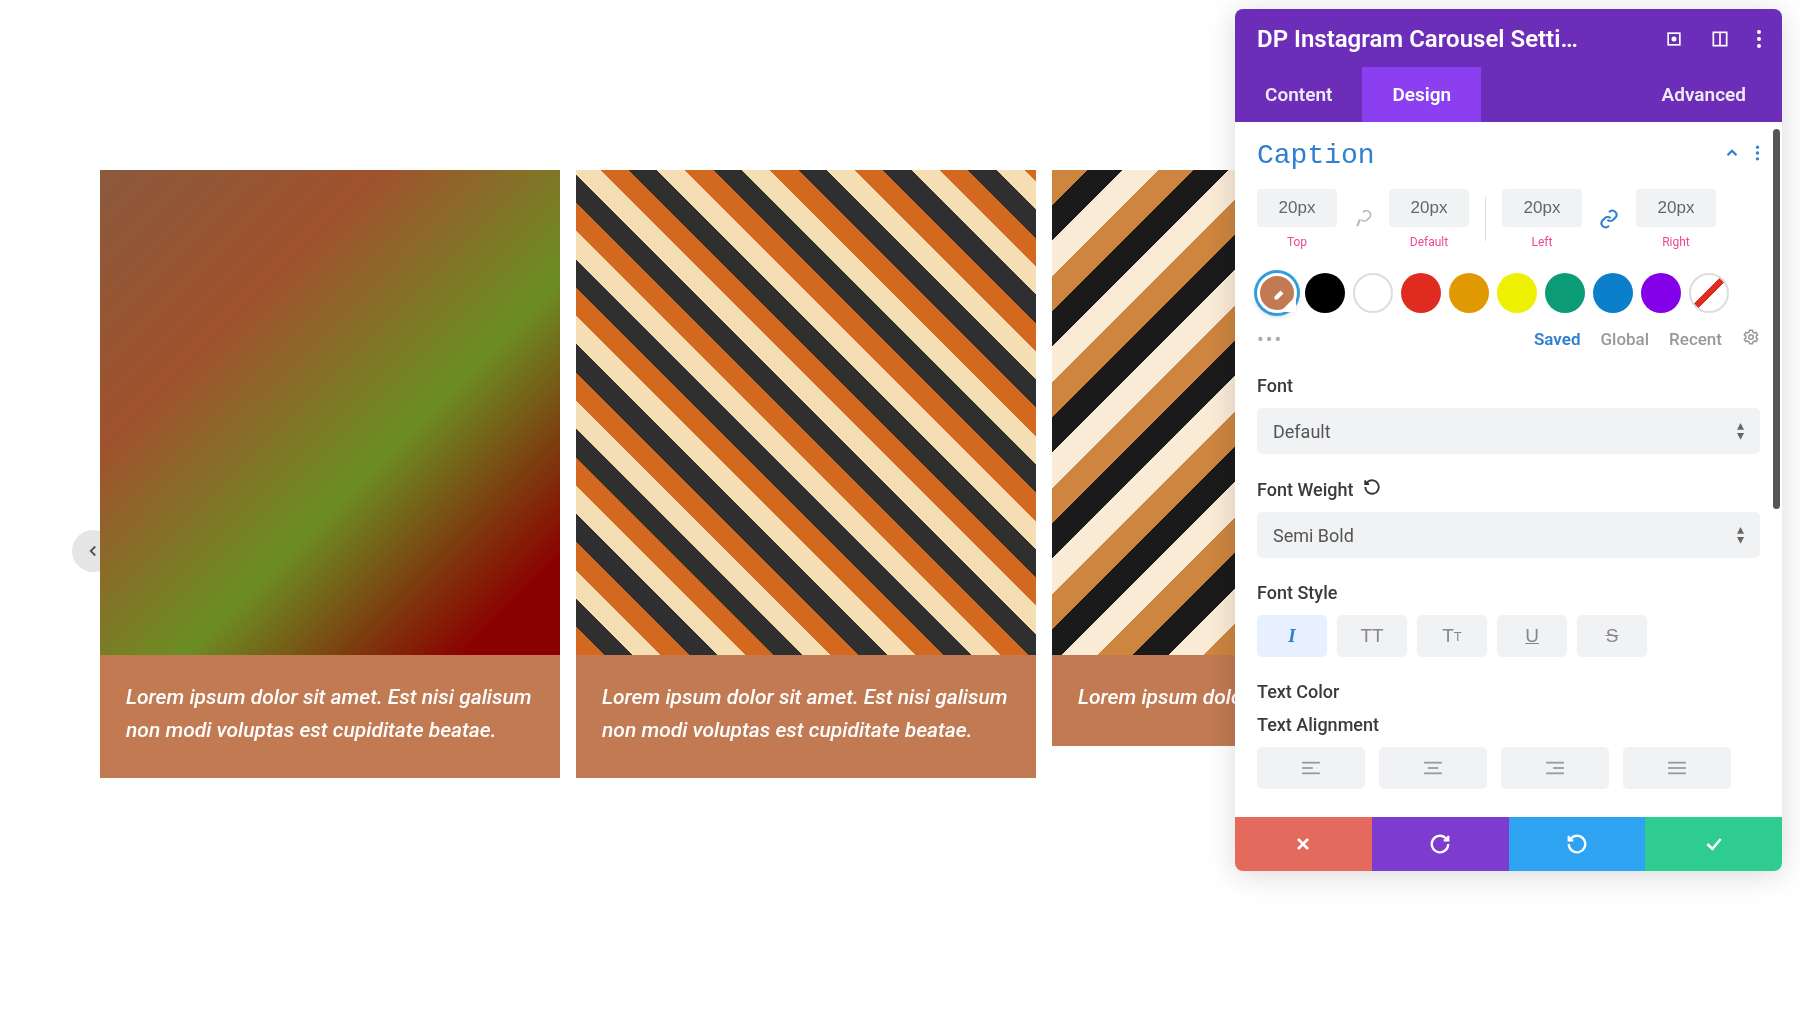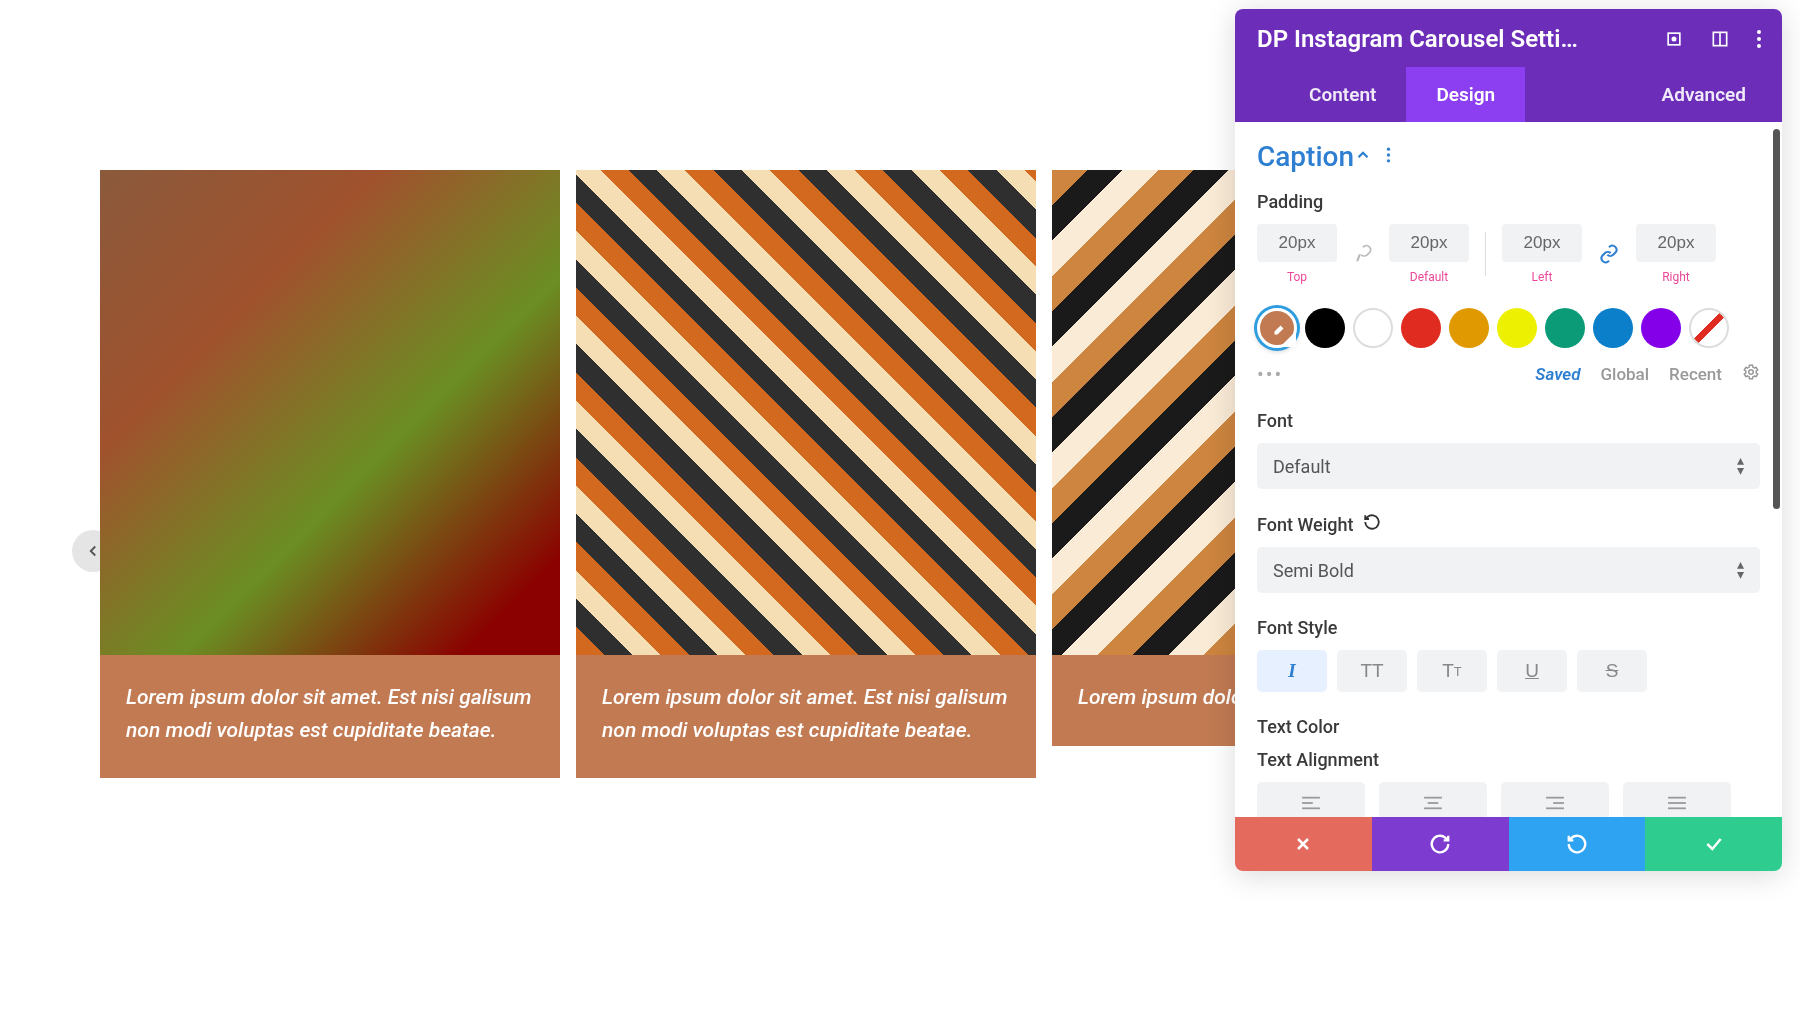--- a/index.html
+++ b/index.html
@@ -20,29 +20,29 @@
 .img3 { background: repeating-linear-gradient(135deg, #cd853f 0 25px, #1a1a1a 25px 50px, #faebd7 50px 75px); }
 
 
 .panel { position: absolute; right: 18px; top: 9px; width: 547px; height: 862px; background: #fff; border-radius: 8px; box-shadow: 0 4px 30px rgba(0,0,0,0.15); overflow: hidden; display: flex; flex-direction: column; }
 .panel-header { background: #6c2eb9; color: #fff; padding: 16px 22px 14px; position: relative; }
 .panel-title { font-size: 24px; font-weight: 600; max-width: 370px; white-space: nowrap; overflow: hidden; text-overflow: ellipsis; }
 .panel-preset { font-size: 16px; font-weight: 500; margin-top: 6px; opacity: 0.95; }
 .panel-preset::after { content: " ▾"; font-size: 12px; }
 .header-icons { position: absolute; right: 20px; top: 20px; display: flex; gap: 26px; align-items: center; }
 .header-icons span { display: inline-flex; cursor: pointer; }
-.tabs { display: flex; background: #6c2eb9; padding-left: 44px; }
+.tabs { display: flex; background: #6c2eb9; }
 .tab { flex: 0 0 auto; padding: 16px 30px; color: #fff; font-size: 19px; font-weight: 600; cursor: pointer; opacity: 0.9; }
 .tab.active { background: #8b3ff0; opacity: 1; }
 .tab.spacer { flex: 1; }
 
 .panel-body { flex: 1; overflow-y: auto; padding: 18px 22px 0; position: relative; }
 .panel-scrollbar { position: absolute; right: 2px; top: 120px; width: 7px; height: 380px; background: #555; border-radius: 4px; }
 
-.section-header { display: flex; align-items: center; margin-bottom: 18px; }
+.section-header { display: flex; align-items: center; justify-content: space-between; margin-bottom: 18px; font-family: Liberation Mono, monospace; }
 .section-title { color: #2e7fd1; font-size: 28px; font-weight: 500; }
 .section-actions { display: flex; align-items: center; gap: 14px; }
 .section-actions svg { cursor: pointer; }
 
 .field-label { font-size: 18px; color: #3a3a3a; font-weight: 500; margin-bottom: 12px; display: flex; align-items: center; gap: 10px; }
 .field-group { margin-bottom: 24px; }
 
 .padding-row { display: flex; align-items: center; gap: 10px; }
 .padding-col { display: flex; flex-direction: column; align-items: center; gap: 8px; }
 .padding-input { width: 80px; height: 38px; background: #f0f2f4; border: none; border-radius: 4px; text-align: center; font-size: 17px; color: #666; }
@@ -60,21 +60,21 @@
 .swatch-red { background: #e02b20; }
 .swatch-orange { background: #e09900; }
 .swatch-yellow { background: #edf000; }
 .swatch-teal { background: #0c9b77; }
 .swatch-blue { background: #0b7fc9; }
 .swatch-purple { background: #8300e9; }
 .swatch-none { background: #fff; border: 2px solid #ddd; background-image: linear-gradient(135deg, transparent 44%, #e02b20 44%, #e02b20 56%, transparent 56%); }
 
 .color-footer { display: flex; align-items: center; gap: 20px; margin-top: 14px; font-size: 17px; }
 .color-footer .dots { color: #aaa; font-size: 20px; letter-spacing: 2px; }
-.color-footer .saved { color: #2e7fd1; font-weight: 600; margin-left: auto; font-style: italic; }
+.color-footer .saved { color: #2e7fd1; font-weight: 600; margin-left: auto; }
 .color-footer .muted { color: #999; font-weight: 500; }
 .color-footer .gear { color: #999; }
 
 .select { width: 100%; height: 46px; background: #f0f2f4; border: none; border-radius: 5px; padding: 0 16px; font-size: 18px; color: #555; display: flex; align-items: center; justify-content: space-between; cursor: pointer; }
 .select .arrows { color: #666; font-size: 14px; line-height: 0.7; display: flex; flex-direction: column; }
 
 .style-buttons { display: flex; gap: 10px; }
 .style-btn { width: 70px; height: 42px; background: #f0f2f4; border-radius: 5px; display: flex; align-items: center; justify-content: center; color: #888; font-size: 19px; cursor: pointer; font-family: Georgia, serif; }
 .style-btn.active { background: #e6f0ff; color: #2e7fd1; font-style: italic; font-weight: bold; }
 .style-btn .tsmall { font-size: 13px; }
@@ -155,21 +155,20 @@
             </svg></span>
         <span><svg width="5" height="18" viewBox="0 0 6 20" fill="#2e7fd1">
               <circle cx="3" cy="3" r="2"></circle>
               <circle cx="3" cy="10" r="2"></circle>
               <circle cx="3" cy="17" r="2"></circle>
             </svg></span>
       </div>
     </div>
 
     <div class="field-group">
-      <div class="field-label">Padding</div>
       <div class="padding-row">
         <div class="padding-col">
           <input class="padding-input" value="20px" style="">
           <span class="padding-sublabel">Top</span>
         </div>
         <span class="link-icon">
             <svg width="20" height="20" viewBox="0 0 24 24" fill="none" stroke="#bbb" stroke-width="2">
               <path d="M10 13a5 5 0 0 0 7 0l3-3a5 5 0 0 0-7-7l-1 1"></path>
               <text x="5" y="19" font-size="8" fill="#bbb">/</text>
             </svg>

